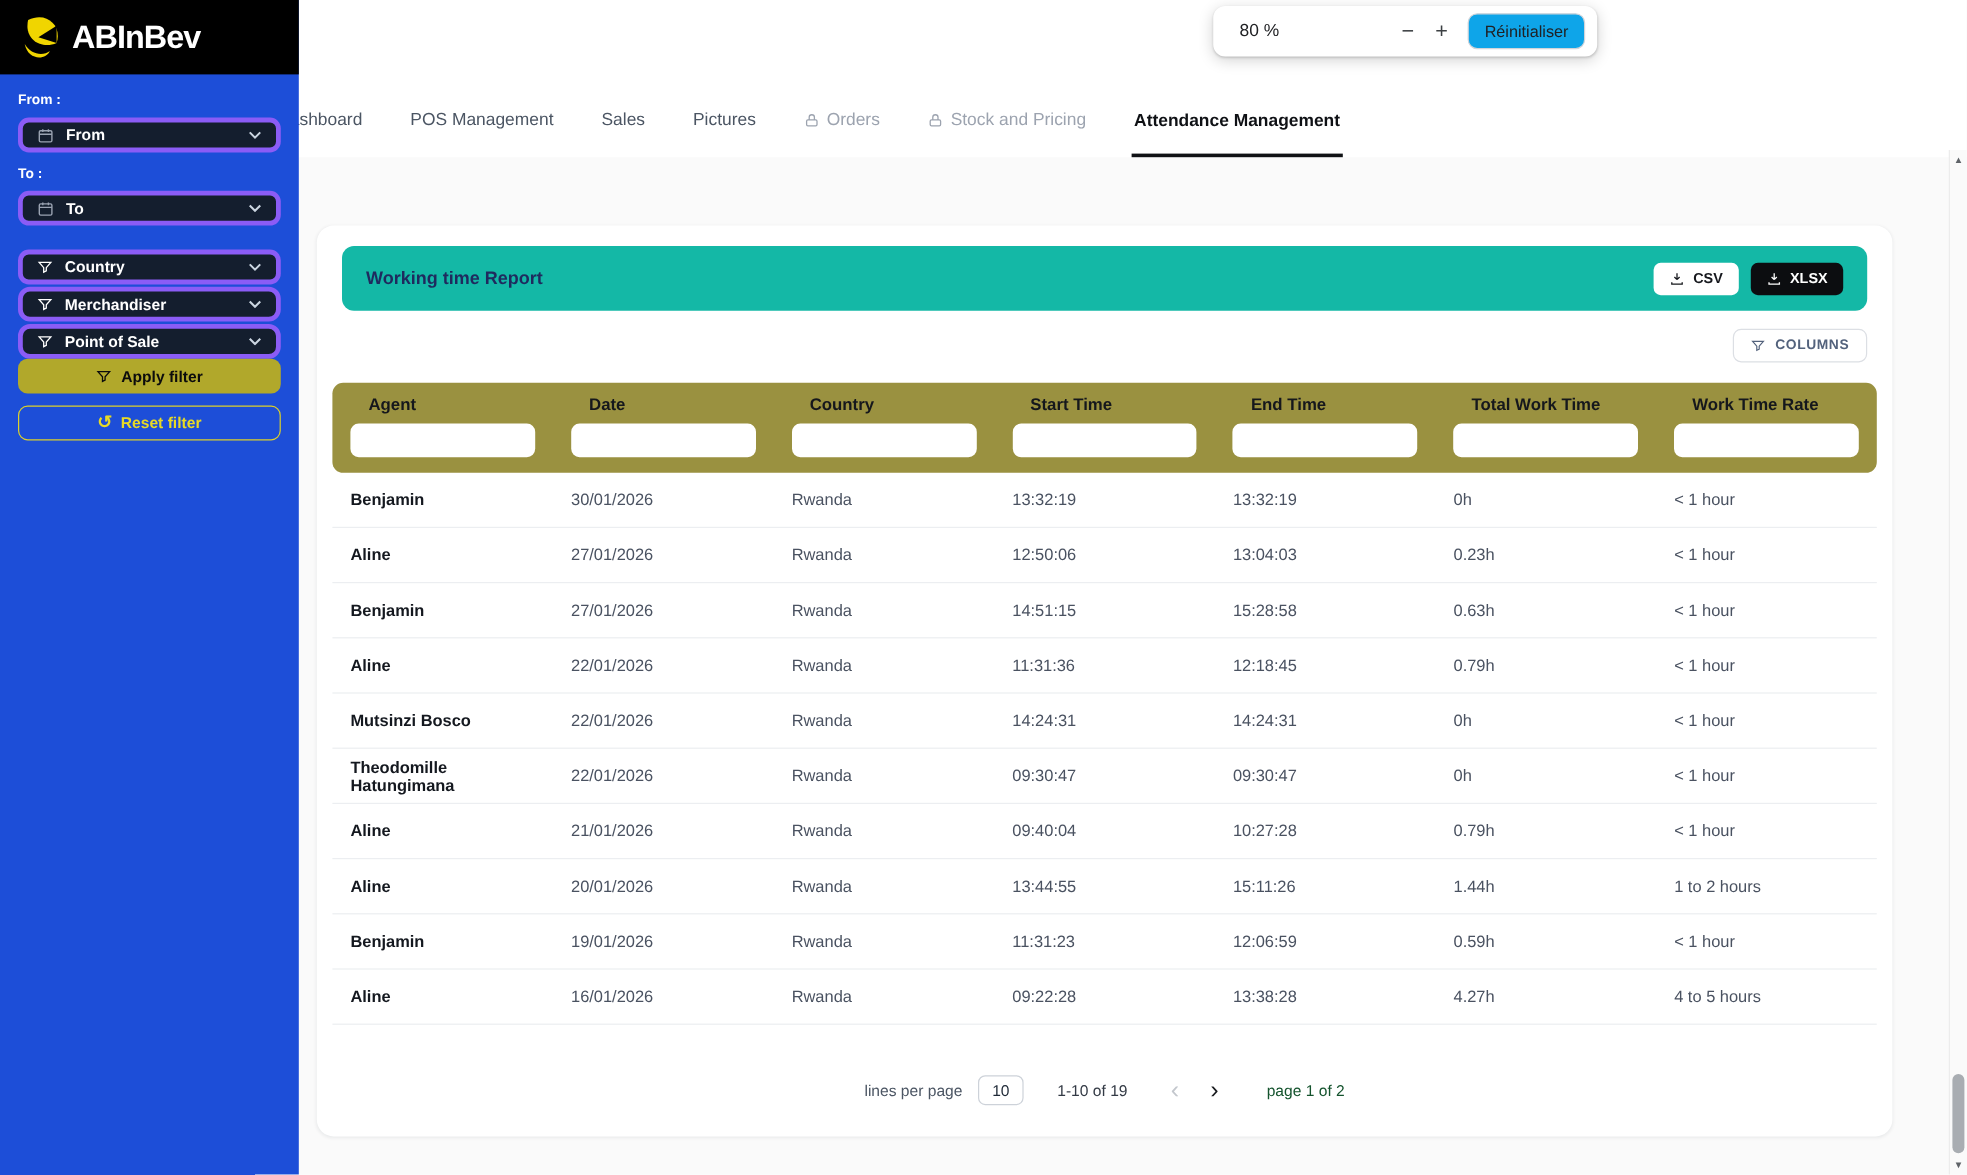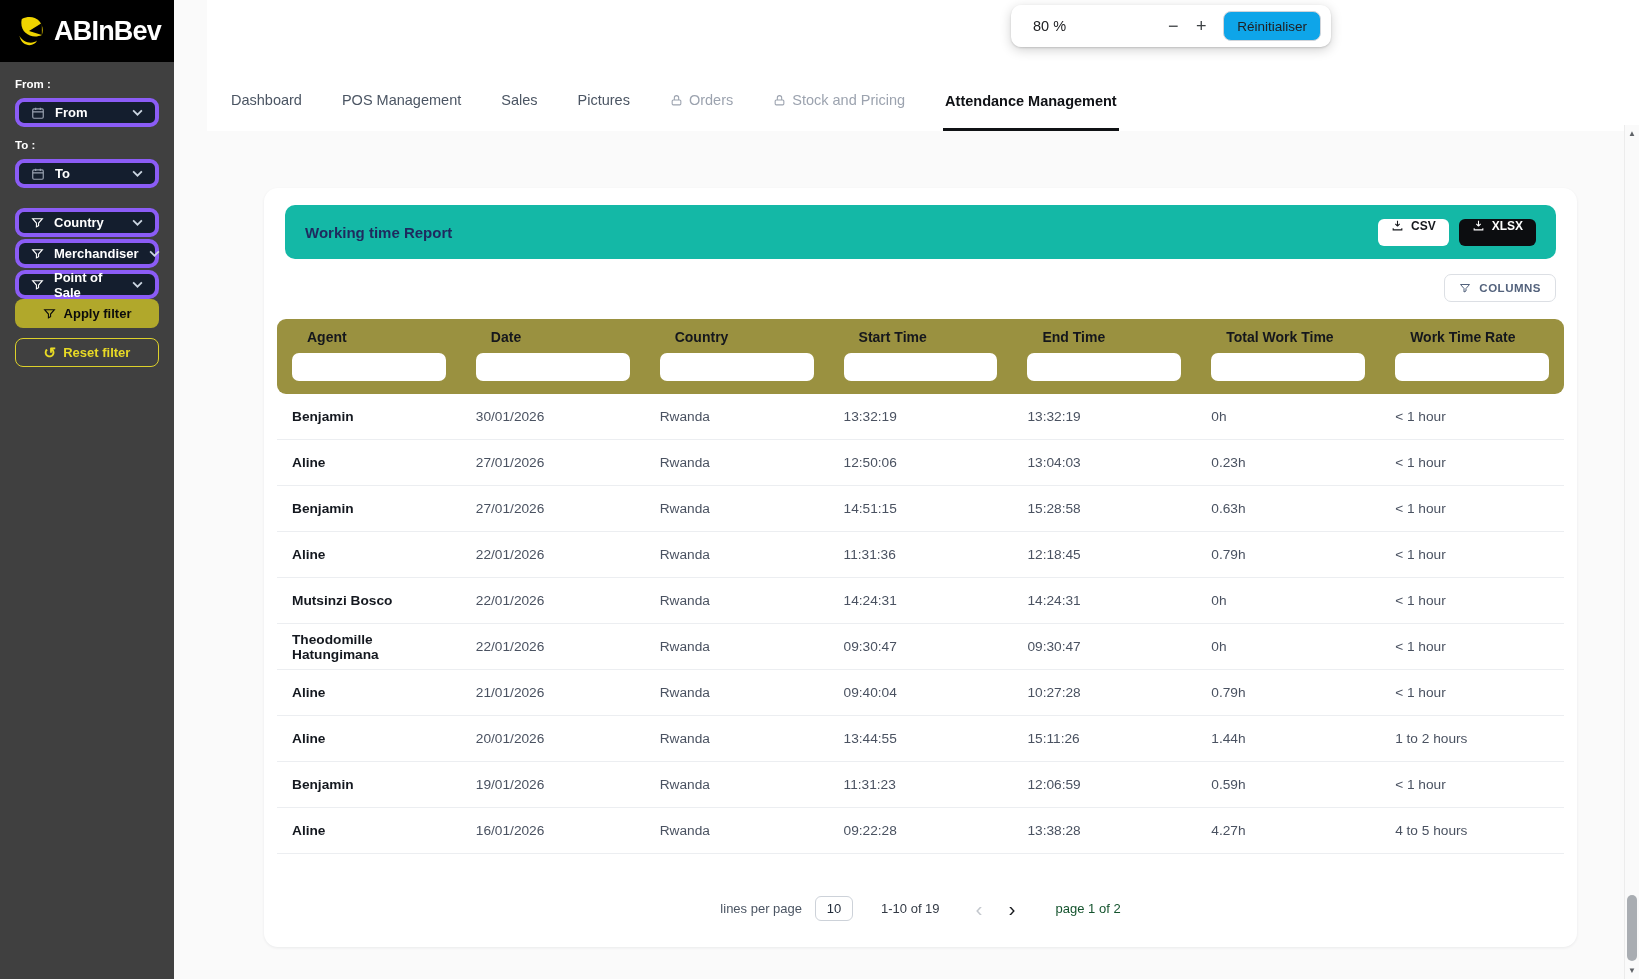--- a/index.html
+++ b/index.html
@@ -1,21 +1,21 @@
 <!DOCTYPE html>
 <html><head>
 <meta charset="utf-8">
 <style>
   * { margin:0; padding:0; box-sizing:border-box; }
   html,body { width:1639px; height:979px; overflow:hidden; }
   body { font-family:"Liberation Sans", sans-serif; background:#fafafa; }
   .app { position:relative; width:1639px; height:979px; overflow:hidden; background:#fafafa; }
 
   
-  .sidebar { position:absolute; left:0; top:0; width:174px; height:100%; background:#404040; z-index:5; }
+  .sidebar { position:absolute; left:0; top:0; width:249px; height:100%; background:#1d4ed8; z-index:5; }
   .logo { height:62px; display:flex; align-items:center; gap:9px; padding:0 13px; background:#000; }
   .logo-text { color:#fff; font-size:27px; font-weight:800; letter-spacing:-0.8px; }
   .side-body { padding:14px 15px 0; }
   .flabel { color:#fff; font-size:11.5px; font-weight:700; margin:2px 0 8px; }
   .sel { width:100%; height:29px; background:#141e2e; border:4px solid #8b5cf6; border-radius:9px;
          display:flex; align-items:center; gap:10px; padding:0 12px; color:#fff; font-size:13px;
          font-weight:600; cursor:pointer; }
   .sel .grow { flex:1; text-align:left; }
   .sel svg { flex:none; }
   .mt12 { margin-top:12px; }
@@ -59,21 +59,21 @@
                  display:flex; align-items:center; justify-content:center; gap:5px; font-size:12px;
                  color:#374151; cursor:pointer; }
   .mini-nav { width:32px; height:26px; border:1px solid #e2e5e9; border-radius:7px; background:#fff;
               cursor:pointer; }
 
   .report { position:absolute; left:264px; top:188px; width:1313px; height:759px; background:#fff;
             border-radius:14px; box-shadow:0 1px 3px rgba(16,24,40,.07); }
   .rheader { position:absolute; left:21px; right:21px; top:17px; height:54px; background:#14b8a6;
              border-radius:10px; display:flex; align-items:center; padding:0 20px; }
   .rtitle { flex:1; color:#1f2a5e; font-weight:700; font-size:15px; }
-  .dl-btn { height:27px; display:flex; align-items:flex-start; gap:7px; padding:0 13px; border-radius:6px;
+  .dl-btn { height:27px; display:flex; align-items:center; gap:7px; padding:0 13px; border-radius:6px;
             border:none; font-size:12px; font-weight:700; cursor:pointer; font-family:inherit; }
   .dl-csv { background:#fff; color:#16181d; }
   .dl-xlsx { background:#0c0d10; color:#fff; margin-left:10px; }
   .columns-btn { position:absolute; right:21px; top:86px; height:28px; padding:0 14px;
                  border:1px solid #dcdfe4; border-radius:7px; background:#fff; color:#53627c;
                  font-size:11.5px; letter-spacing:.5px; display:flex; gap:8px; align-items:center;
                  font-weight:600; cursor:pointer; font-family:inherit; }
 
   .tablewrap { position:absolute; left:13px; right:13px; top:131px; }
   .grid7 { display:grid; grid-template-columns:repeat(7,1fr); }

